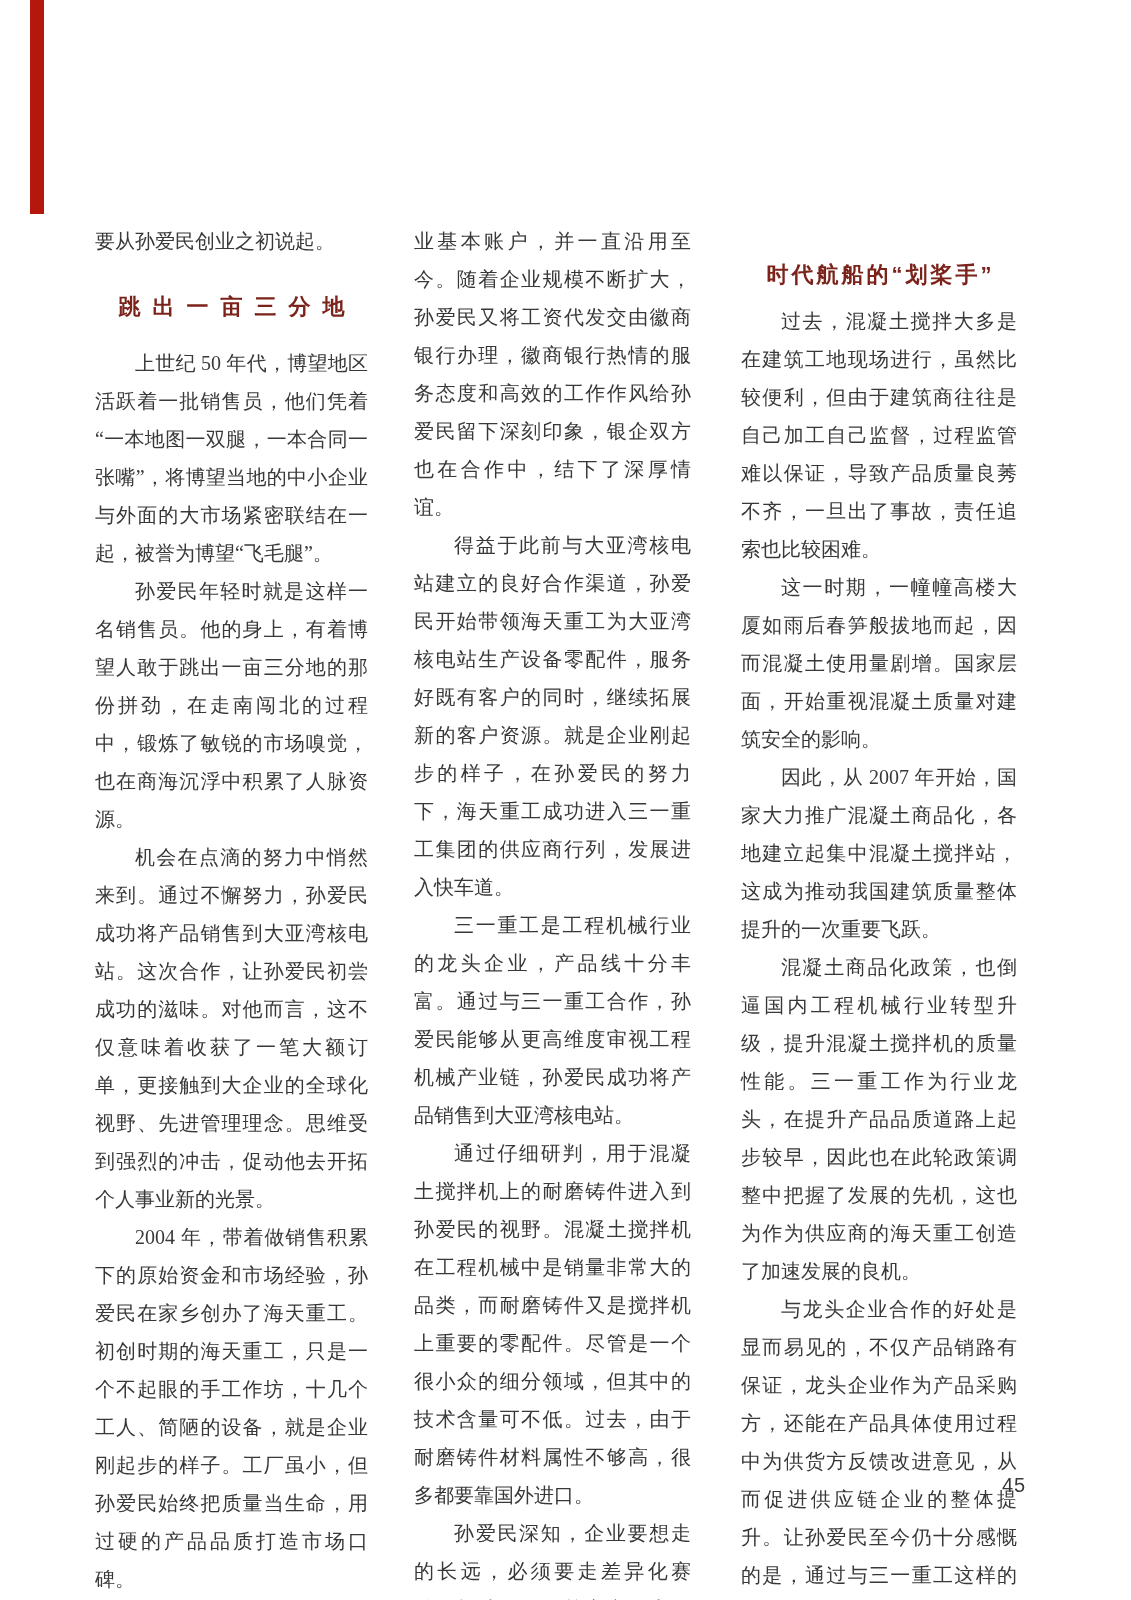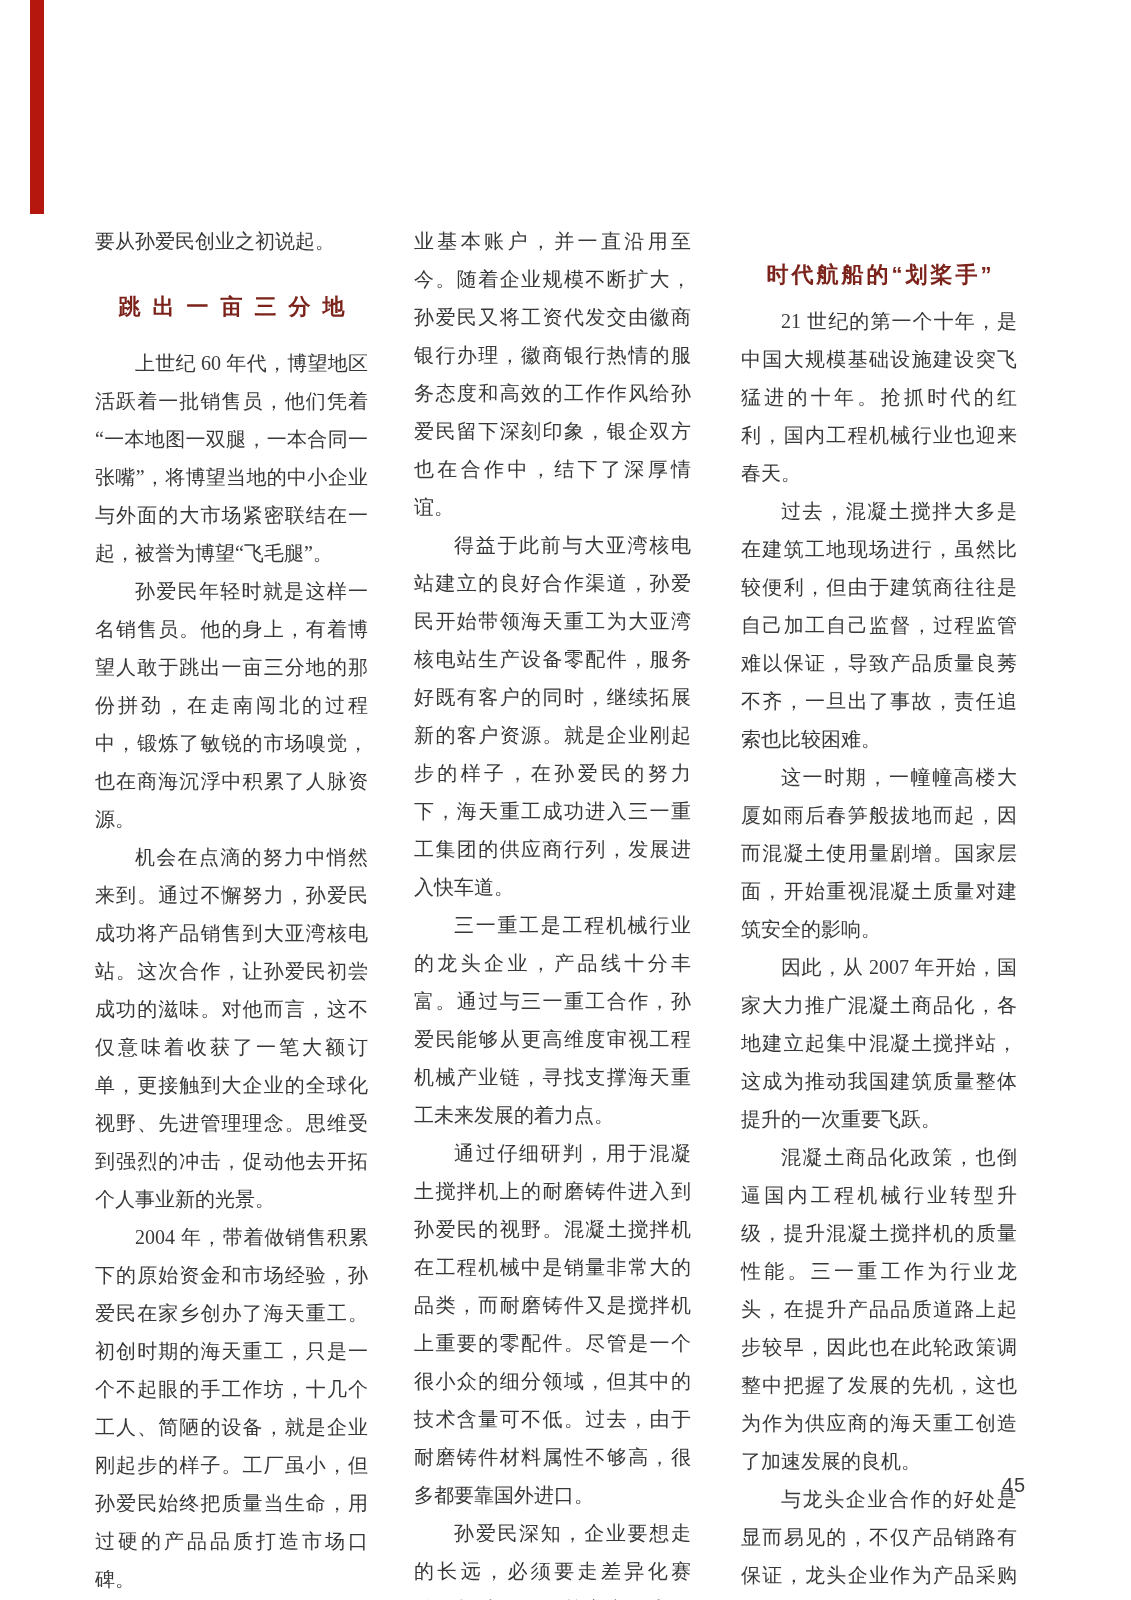--- a/index.html
+++ b/index.html
@@ -57,38 +57,37 @@
 </head>
 <body>
 
 <div id="page">
 
   <div class="accent-bar"></div>
 
   <div class="col col-1">
     <p class="lead">要从孙爱民创业之初说起。</p>
     <h2 class="sec">跳出一亩三分地</h2>
-    <p>上世纪 60 年代，博望地区活跃着一批销售员，他们凭着“一本地图一双腿，一本合同一张嘴”，将博望当地的中小企业与外面的大市场紧密联结在一起，被誉为博望“飞毛腿”。</p>
+    <p>上世纪 50 年代，博望地区活跃着一批销售员，他们凭着“一本地图一双腿，一本合同一张嘴”，将博望当地的中小企业与外面的大市场紧密联结在一起，被誉为博望“飞毛腿”。</p>
     <p>孙爱民年轻时就是这样一名销售员。他的身上，有着博望人敢于跳出一亩三分地的那份拼劲，在走南闯北的过程中，锻炼了敏锐的市场嗅觉，也在商海沉浮中积累了人脉资源。</p>
     <p>机会在点滴的努力中悄然来到。通过不懈努力，孙爱民成功将产品销售到大亚湾核电站。这次合作，让孙爱民初尝成功的滋味。对他而言，这不仅意味着收获了一笔大额订单，更接触到大企业的全球化视野、先进管理理念。思维受到强烈的冲击，促动他去开拓个人事业新的光景。</p>
     <p>2004 年，带着做销售积累下的原始资金和市场经验，孙爱民在家乡创办了海天重工。初创时期的海天重工，只是一个不起眼的手工作坊，十几个工人、简陋的设备，就是企业刚起步的样子。工厂虽小，但孙爱民始终把质量当生命，用过硬的产品品质打造市场口碑。</p>
 
   </div>
 
   <div class="col col-2">
     <p class="lead">业基本账户，并一直沿用至今。随着企业规模不断扩大，孙爱民又将工资代发交由徽商银行办理，徽商银行热情的服务态度和高效的工作作风给孙爱民留下深刻印象，银企双方也在合作中，结下了深厚情谊。</p>
     <p>得益于此前与大亚湾核电站建立的良好合作渠道，孙爱民开始带领海天重工为大亚湾核电站生产设备零配件，服务好既有客户的同时，继续拓展新的客户资源。就是企业刚起步的样子，在孙爱民的努力下，海天重工成功进入三一重工集团的供应商行列，发展进入快车道。</p>
-    <p>三一重工是工程机械行业的龙头企业，产品线十分丰富。通过与三一重工合作，孙爱民能够从更高维度审视工程机械产业链，寻找支撑海天重工未来发展的着力点。</p>
+    <p>三一重工是工程机械行业的龙头企业，产品线十分丰富。通过与三一重工合作，孙爱民能够从更高维度审视工程机械产业链，孙爱民成功将产品销售到大亚湾核电站。</p>
     <p>通过仔细研判，用于混凝土搅拌机上的耐磨铸件进入到孙爱民的视野。混凝土搅拌机在工程机械中是销量非常大的品类，而耐磨铸件又是搅拌机上重要的零配件。尽管是一个很小众的细分领域，但其中的技术含量可不低。过去，由于耐磨铸件材料属性不够高，很多都要靠国外进口。</p>
     <p>孙爱民深知，企业要想走的长远，必须要走差异化赛道，打造自己的核心竞争力，建立起比较优势。这一理念，也为海天重工的持续发展奠定了坚实基础。此后，海天重工确立了以混凝土搅拌机耐磨铸件为核心产品的业务架构，在此基础上不断丰富产品线。</p>
   </div>
 
   <div class="col col-3">
     <h2 class="sec">时代航船的“划桨手”</h2>
-    <p>21 世纪的第一个十年，是中国大规模基础设施建设突飞猛进的十年。抢抓时代的红利，国内工程机械行业也迎来春天。</p>
     <p>过去，混凝土搅拌大多是在建筑工地现场进行，虽然比较便利，但由于建筑商往往是自己加工自己监督，过程监管难以保证，导致产品质量良莠不齐，一旦出了事故，责任追索也比较困难。</p>
     <p>这一时期，一幢幢高楼大厦如雨后春笋般拔地而起，因而混凝土使用量剧增。国家层面，开始重视混凝土质量对建筑安全的影响。</p>
     <p>因此，从 2007 年开始，国家大力推广混凝土商品化，各地建立起集中混凝土搅拌站，这成为推动我国建筑质量整体提升的一次重要飞跃。</p>
     <p>混凝土商品化政策，也倒逼国内工程机械行业转型升级，提升混凝土搅拌机的质量性能。三一重工作为行业龙头，在提升产品品质道路上起步较早，因此也在此轮政策调整中把握了发展的先机，这也为作为供应商的海天重工创造了加速发展的良机。</p>
     <p>与龙头企业合作的好处是显而易见的，不仅产品销路有保证，龙头企业作为产品采购方，还能在产品具体使用过程中为供货方反馈改进意见，从而促进供应链企业的整体提升。让孙爱民至今仍十分感慨的是，通过与三一重工这样的一流企业合作，自己从过去专注区域市场，开始有了放眼全国乃至全球市场的格局。当</p>
   </div>
 
   <div class="page-number">45</div>
 
 </div>

